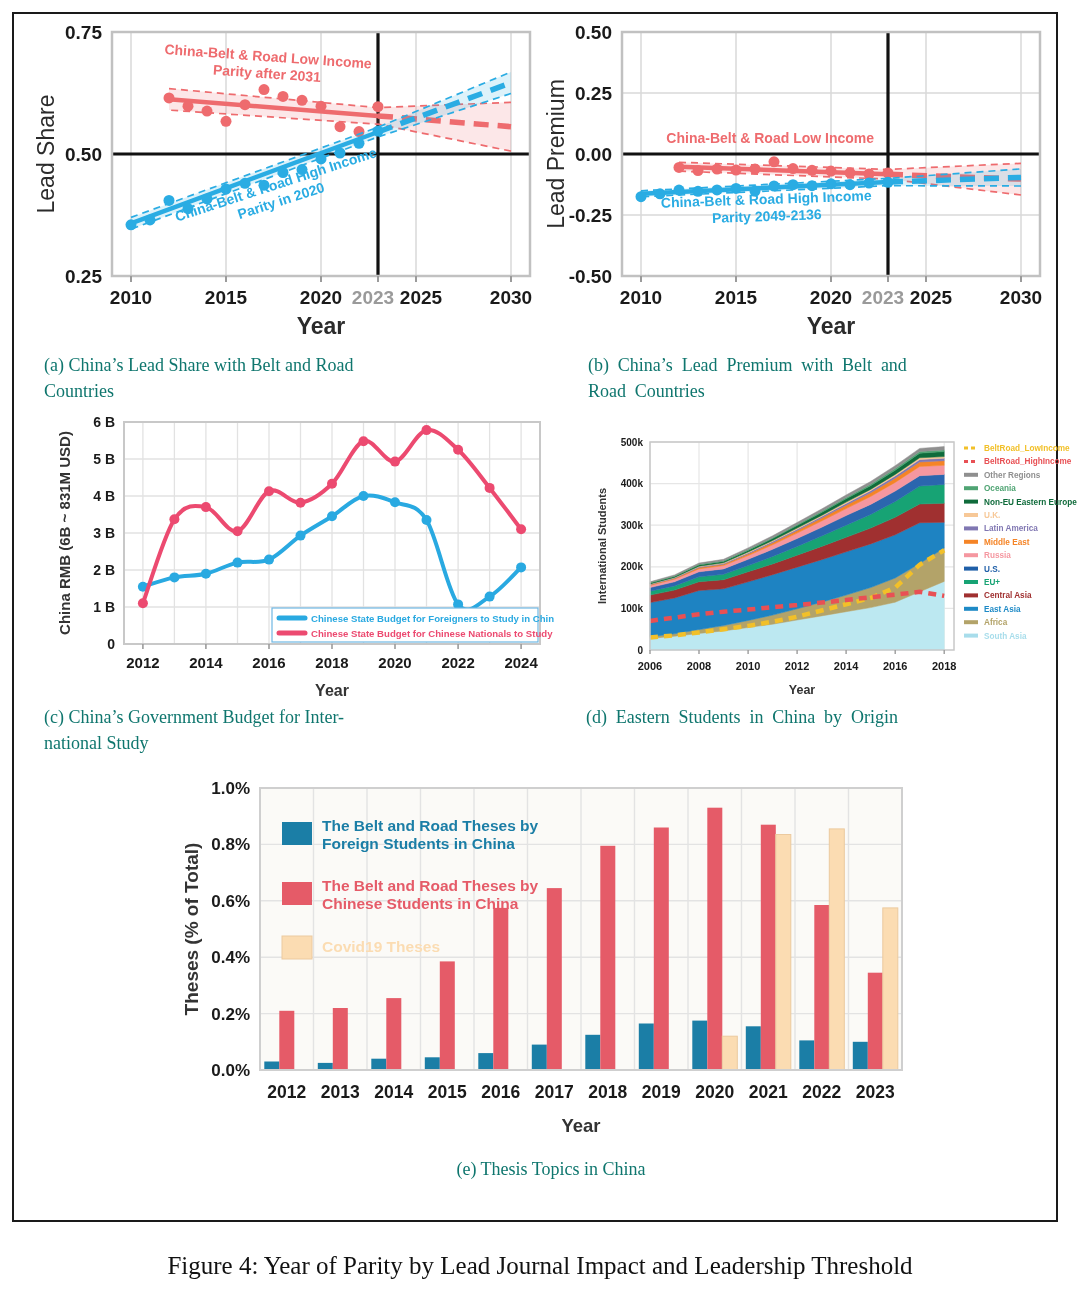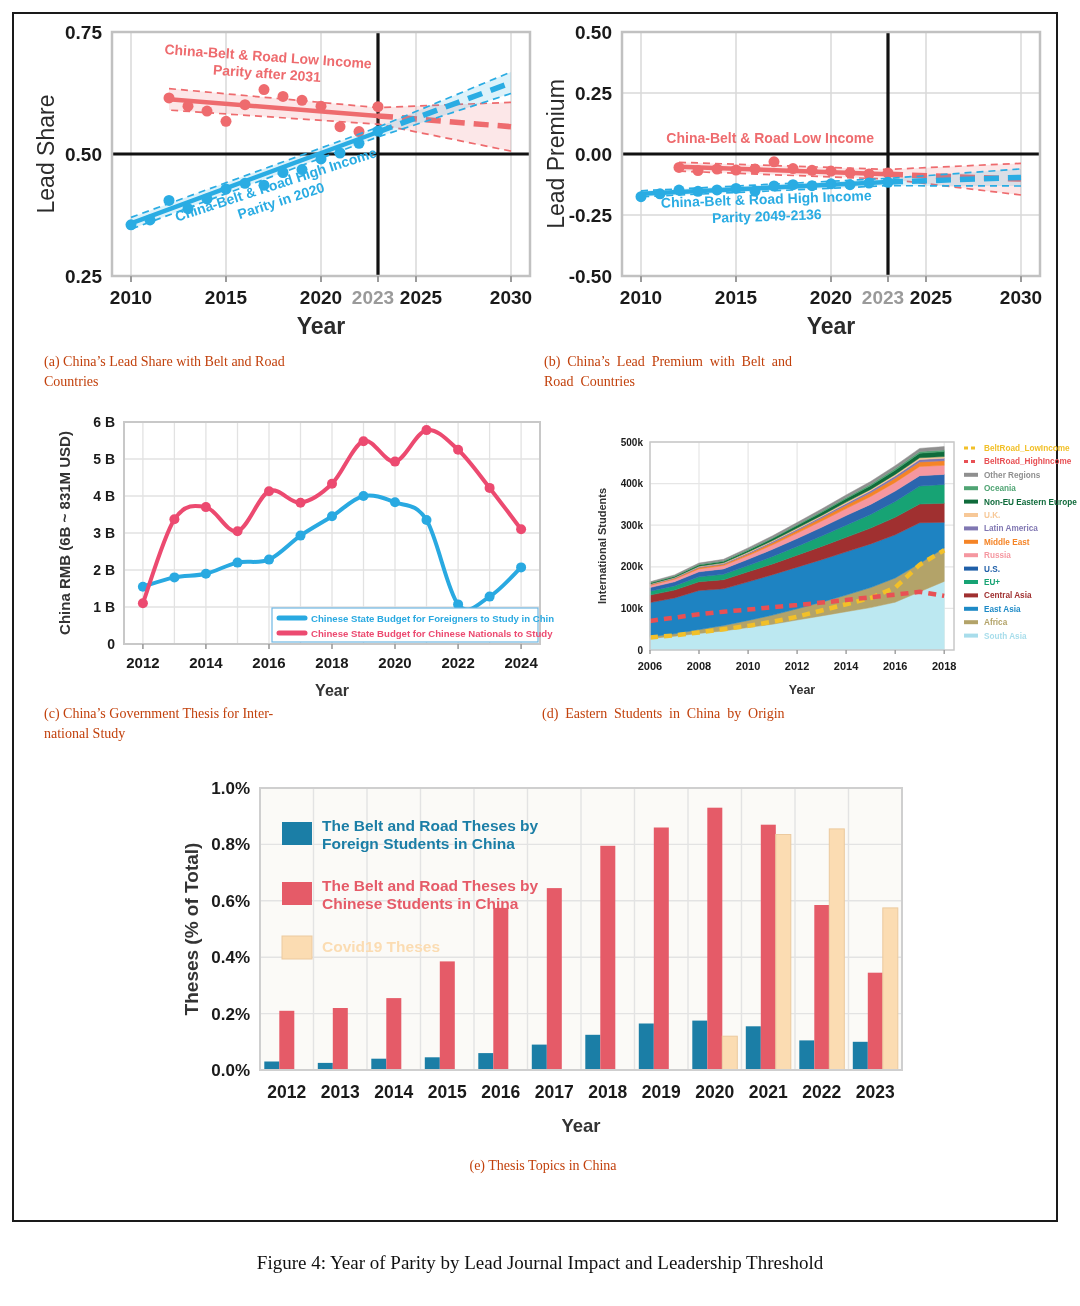--- a/index.html
+++ b/index.html
@@ -1,26 +1,26 @@
 <!DOCTYPE html>
 <html><head>
 <meta charset="utf-8">
 <style>
   html,body{margin:0;padding:0;background:#ffffff;}
   .page{position:relative;width:1080px;height:1306px;background:#fff;overflow:hidden;
         font-family:"Liberation Sans",sans-serif;}
   .figure-box{position:absolute;left:12px;top:12px;width:1042px;height:1206px;
               border:2px solid #1a1a1a;background:#fff;}
   .chart-mount{position:absolute;}
-  .subcap{position:absolute;font-family:"Liberation Serif",serif;font-size:14px;
-          line-height:1.45;color:#c2410c;white-space:pre-line;}
-  .subcap.wide{word-spacing:0.24em;}
+  .subcap{position:absolute;font-family:"Liberation Serif",serif;font-size:18px;
+          line-height:1.45;color:#0f766e;white-space:pre-line;}
+  .subcap.wide{word-spacing:0.24em;margin-left:44px;}
   .subcap.center{text-align:center;white-space:normal;}
   .fig-caption{position:absolute;left:0;top:1252px;width:1080px;text-align:center;
-               font-family:"Liberation Serif",serif;font-size:19px;color:#111;}
+               font-family:"Liberation Serif",serif;font-size:25px;color:#111;}
   svg text{font-family:"Liberation Sans",sans-serif;}
 </style>
 </head>
 <body>
 
 <div class="page">
   <div class="figure-box">
 
     <div class="chart-mount" style="left:18px;top:8px;width:510px;height:322px;"><svg width="510" height="322" viewBox="0 0 510 322">
           <rect x="80" y="10" width="418" height="244" fill="#fff"></rect>
@@ -390,21 +390,21 @@
             <text x="53" y="222.0" dy="0.35em" text-anchor="end" font-size="10" font-weight="600" fill="#1a1a1a">0</text>
             <text x="53" y="180.4" dy="0.35em" text-anchor="end" font-size="10" font-weight="600" fill="#1a1a1a">100k</text>
             <text x="53" y="138.8" dy="0.35em" text-anchor="end" font-size="10" font-weight="600" fill="#1a1a1a">200k</text>
             <text x="53" y="97.2" dy="0.35em" text-anchor="end" font-size="10" font-weight="600" fill="#1a1a1a">300k</text>
             <text x="53" y="55.6" dy="0.35em" text-anchor="end" font-size="10" font-weight="600" fill="#1a1a1a">400k</text>
             <text x="53" y="14.0" dy="0.35em" text-anchor="end" font-size="10" font-weight="600" fill="#1a1a1a">500k</text>
             <text transform="translate(16,118.0) rotate(-90)" text-anchor="middle" font-size="11" font-weight="600" fill="#333">International Students</text>
           </g>
         </svg></div>
 
-    <div class="subcap" style="left:30px;top:690px;width:468px;">(c) China’s Government Thesis for Inter-
+    <div class="subcap" style="left:30px;top:690px;width:468px;">(c) China’s Government Budget for Inter-
 national Study</div>
 
     <div class="subcap wide" style="left:528px;top:690px;width:500px;">(d) Eastern Students in China by Origin</div>
 
     <div class="chart-mount" style="left:158px;top:760px;width:742px;height:372px;"><svg width="742" height="372" viewBox="0 0 742 372">
           <rect x="88" y="14" width="642" height="282" fill="#FBFAF7"></rect>
           <g>
             <line x1="88" y1="239.6" x2="730" y2="239.6" stroke="#e3e3e3" stroke-width="1.4"></line>
             <line x1="88" y1="183.2" x2="730" y2="183.2" stroke="#e3e3e3" stroke-width="1.4"></line>
             <line x1="88" y1="126.8" x2="730" y2="126.8" stroke="#e3e3e3" stroke-width="1.4"></line>
@@ -482,17 +482,17 @@
             <text x="78" y="296.0" dy="0.35em" text-anchor="end" font-size="17" font-weight="600" fill="#1a1a1a">0.0%</text>
             <text x="78" y="239.6" dy="0.35em" text-anchor="end" font-size="17" font-weight="600" fill="#1a1a1a">0.2%</text>
             <text x="78" y="183.2" dy="0.35em" text-anchor="end" font-size="17" font-weight="600" fill="#1a1a1a">0.4%</text>
             <text x="78" y="126.8" dy="0.35em" text-anchor="end" font-size="17" font-weight="600" fill="#1a1a1a">0.6%</text>
             <text x="78" y="70.4" dy="0.35em" text-anchor="end" font-size="17" font-weight="600" fill="#1a1a1a">0.8%</text>
             <text x="78" y="14.0" dy="0.35em" text-anchor="end" font-size="17" font-weight="600" fill="#1a1a1a">1.0%</text>
             <text transform="translate(26,155.0) rotate(-90)" text-anchor="middle" font-size="19" font-weight="700" fill="#333">Theses (% of Total)</text>
           </g>
         </svg></div>
 
-    <div class="subcap center" style="left:8px;top:1142px;width:1042px;">(e) Thesis Topics in China</div>
+    <div class="subcap center" style="left:16px;top:1142px;width:1042px;">(e) Thesis Topics in China</div>
   </div>
 
   <div class="fig-caption">Figure 4: Year of Parity by Lead Journal Impact and Leadership Threshold</div>
 </div>
 
 </body></html>

